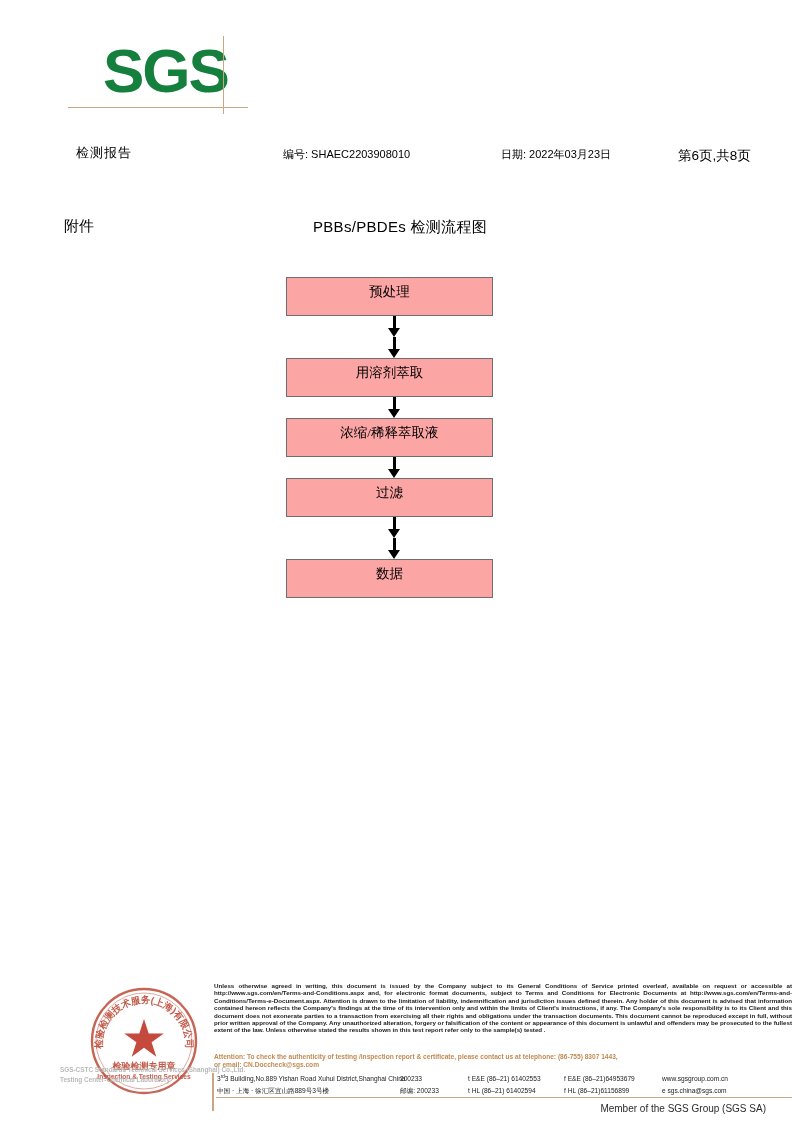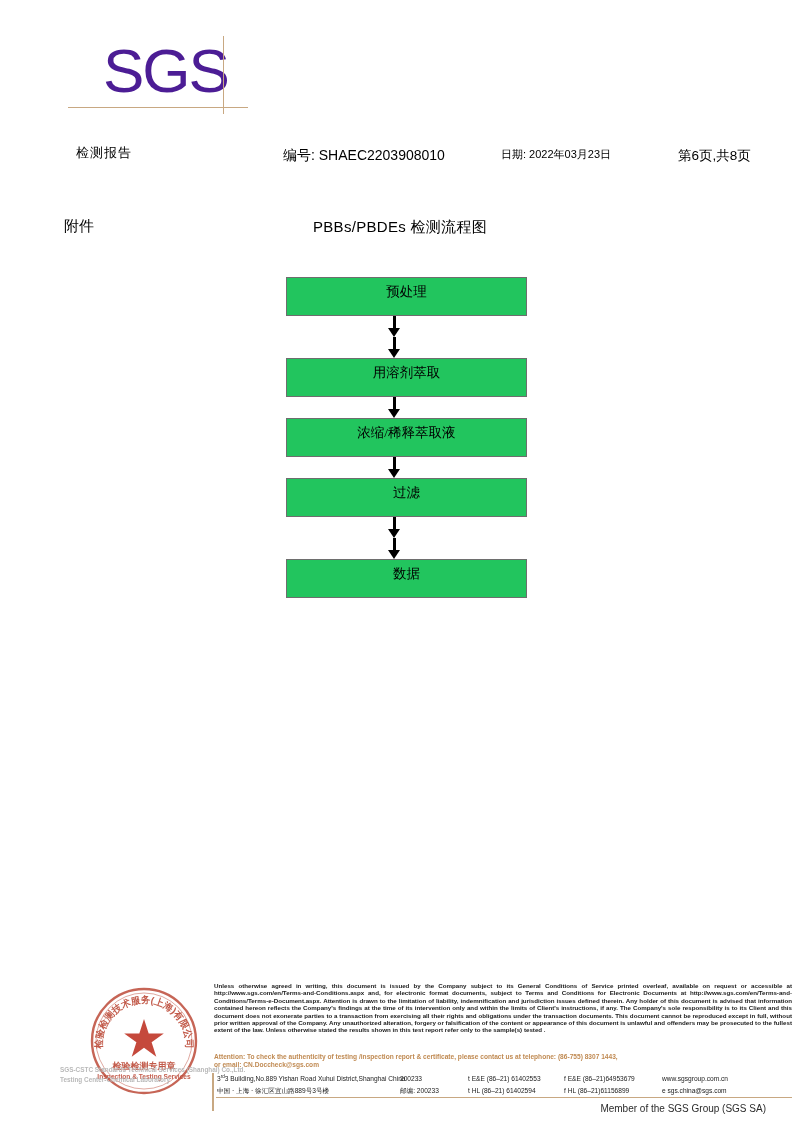--- a/index.html
+++ b/index.html
@@ -19,24 +19,24 @@
   
   #logo-block {
     position: absolute;
     left: 103px;
     top: 40px;
     width: 140px;
     height: 75px;
   }
   #logo-text {
     font-family: "Liberation Sans", "DejaVu Sans", sans-serif;
-    font-weight: normal;
+    font-weight: bold;
     font-size: 62px;
     letter-spacing: -2px;
-    color: #4c1d95;
+    color: #15803d;
     line-height: 62px;
     position: absolute;
     left: 0;
     top: 0;
   }
   #logo-vrule {
     position: absolute;
     left: 120px;
     top: -4px;
     width: 1px;
@@ -66,21 +66,21 @@
     top: 0;
     font-size: 13px;
     font-weight: normal;
     letter-spacing: 1px;
     margin-left: 12px;
   }
   #report-no {
     position: absolute;
     left: 219px;
     top: 3px;
-    font-size: 14px;
+    font-size: 11px;
     white-space: nowrap;
   }
   #report-date {
     position: absolute;
     left: 437px;
     top: 3px;
     font-size: 11px;
     white-space: nowrap;
   }
   #report-page {
@@ -109,26 +109,26 @@
     font-weight: normal;
     letter-spacing: 0.3px;
   }
   #flowchart {
     position: absolute;
     left: 286px;
     top: 277px;
     width: 218px;
   }
   .flow-box {
-    width: 241px;
+    width: 207px;
     height: 39px;
     border: 1px solid #6e6e6e;
     box-sizing: border-box;
     position: relative;
-    background: #22c55e;
+    background: #fca5a5;
   }
   .flow-box-label {
     position: absolute;
     left: 0;
     top: 5px;
     width: 100%;
     text-align: center;
     font-size: 13.5px;
     font-family: "Liberation Serif", "DejaVu Serif", serif;
   }

